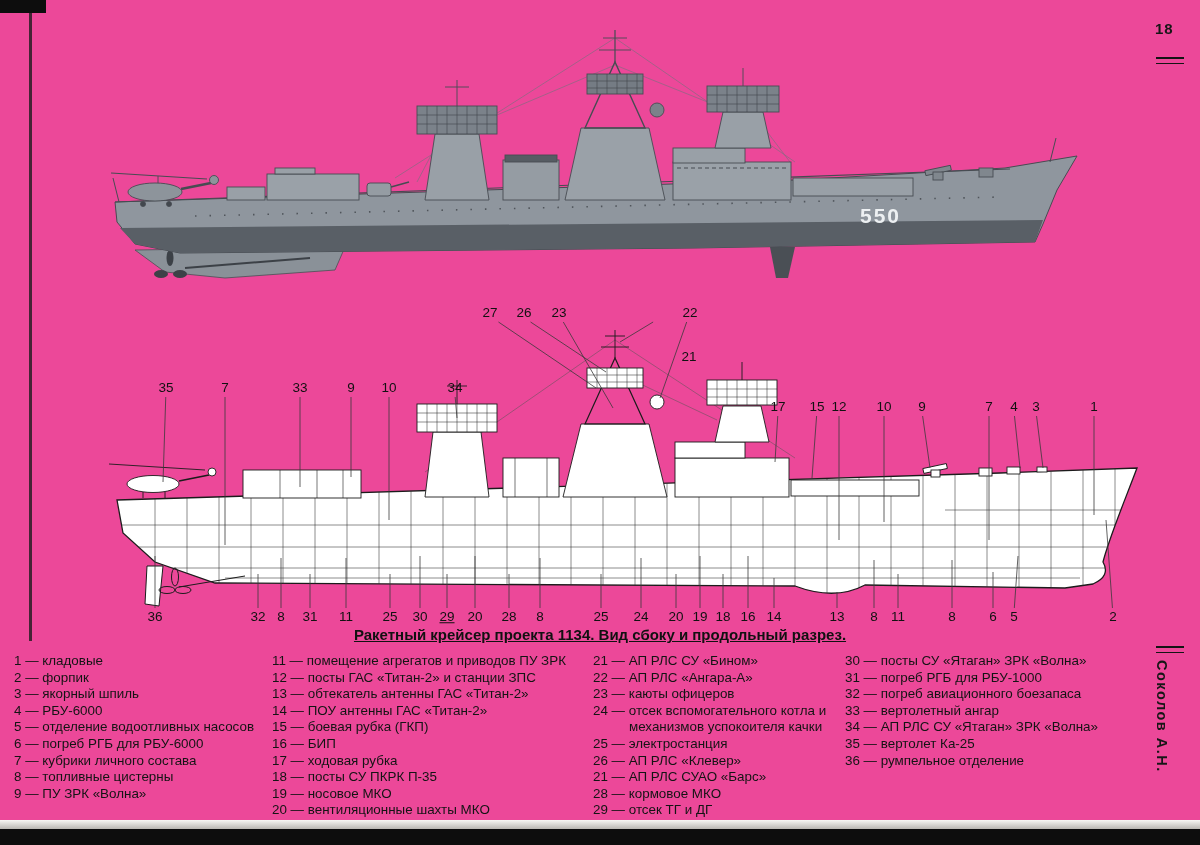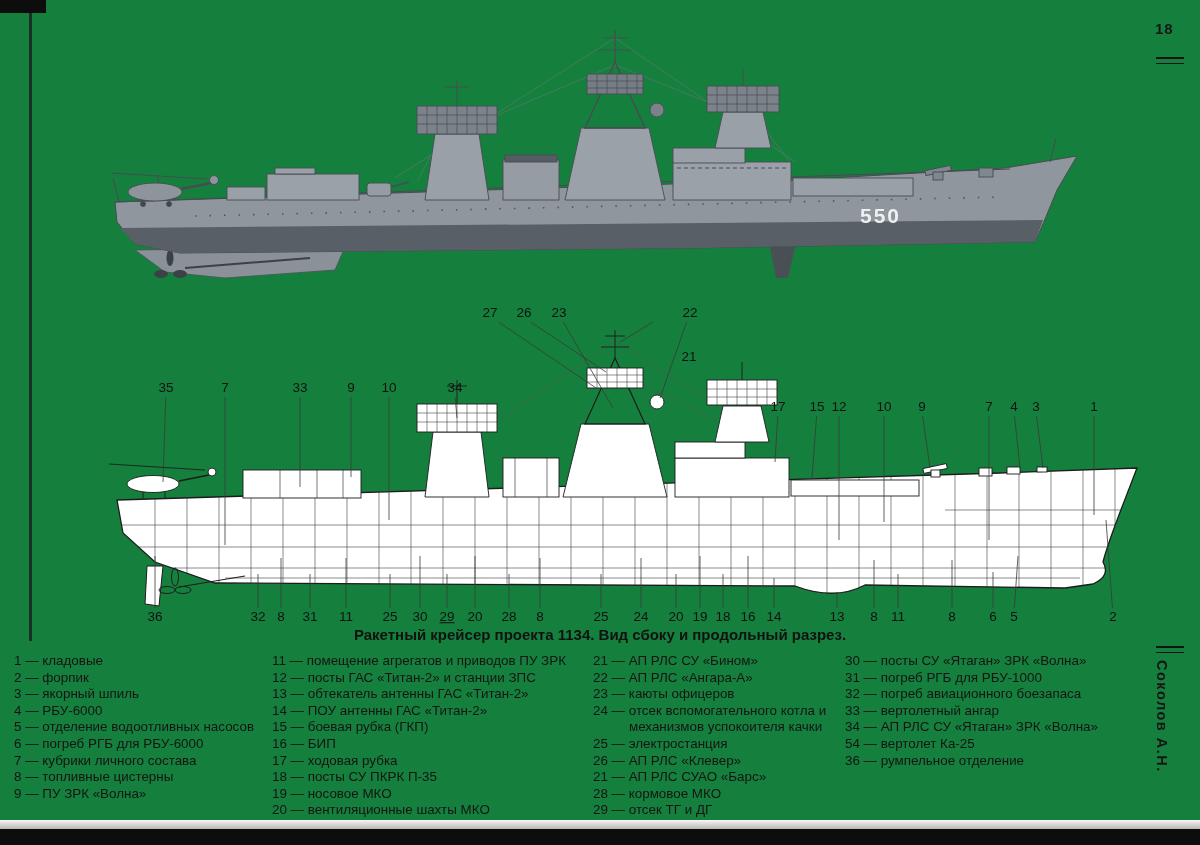--- a/index.html
+++ b/index.html
@@ -1,35 +1,35 @@
 <!DOCTYPE html>
 <html><head>
 <meta charset="utf-8">
 <style>
   html,body{margin:0;padding:0;}
   body{width:1200px;height:845px;overflow:hidden;background:#e8e6e1;}
-  #page{position:relative;width:1200px;height:845px;background:#15803d;
+  #page{position:relative;width:1200px;height:845px;background:#ec4899;
         font-family:"Liberation Sans",sans-serif;color:#161616;}
 
   
   .corner-black{position:absolute;left:0;top:0;width:46px;height:13px;background:#0d0d0d;}
   .left-line{position:absolute;left:29px;top:13px;width:2.5px;height:628px;background:#1c1c1c;opacity:.8;}
   .bottom-bar{position:absolute;left:0;top:829px;width:1200px;height:16px;background:#0d0d0d;}
   .bottom-shade{position:absolute;left:0;top:820px;width:1200px;height:9px;
         background:linear-gradient(#f8f7f4,#b9b7b2);}
 
   
   .page-number{position:absolute;left:1155px;top:20px;font-size:15px;font-weight:bold;letter-spacing:1px;}
   .rule{position:absolute;left:1156px;width:28px;height:1.7px;background:#141414;}
   .author-vertical{position:absolute;left:1154px;top:660px;writing-mode:vertical-rl;
         font-size:14.5px;font-weight:bold;letter-spacing:1.5px;}
 
   
   .caption{position:absolute;left:100px;top:626px;width:1000px;text-align:center;
-        font-weight:bold;font-size:15px;color:#111;}
+        font-weight:bold;font-size:15px;color:#111;text-decoration:underline;}
   .callout{position:absolute;transform:translate(-50%,-50%);font-size:13.5px;color:#111;
         background:transparent;line-height:1;}
   #leader-svg{position:absolute;left:0;top:0;width:1200px;height:845px;pointer-events:none;}
   #leader-svg line{stroke:#3a3a3a;stroke-width:0.8;}
 
   
   .legend-col{position:absolute;top:653px;font-size:13.4px;line-height:16.6px;color:#141414;}
   .legend-item{padding-left:36px;text-indent:-36px;}
   #legend-col-1{left:14px;width:252px;}
   #legend-col-2{left:272px;width:316px;}
@@ -355,17 +355,17 @@
       <div class="legend-item">21 — АП РЛС СУАО «Барс»</div>
       <div class="legend-item">28 — кормовое МКО</div>
       <div class="legend-item">29 — отсек ТГ и ДГ</div>
     </div>
   <div id="legend-col-4" class="legend-col">
       <div class="legend-item">30 — посты СУ «Ятаган» ЗРК «Волна»</div>
       <div class="legend-item">31 — погреб РГБ для РБУ-1000</div>
       <div class="legend-item">32 — погреб авиационного боезапаса</div>
       <div class="legend-item">33 — вертолетный ангар</div>
       <div class="legend-item">34 — АП РЛС СУ «Ятаган» ЗРК «Волна»</div>
-      <div class="legend-item">54 — вертолет Ка-25</div>
+      <div class="legend-item">35 — вертолет Ка-25</div>
       <div class="legend-item">36 — румпельное отделение</div>
     </div>
 
 </div>
 
 </body></html>

